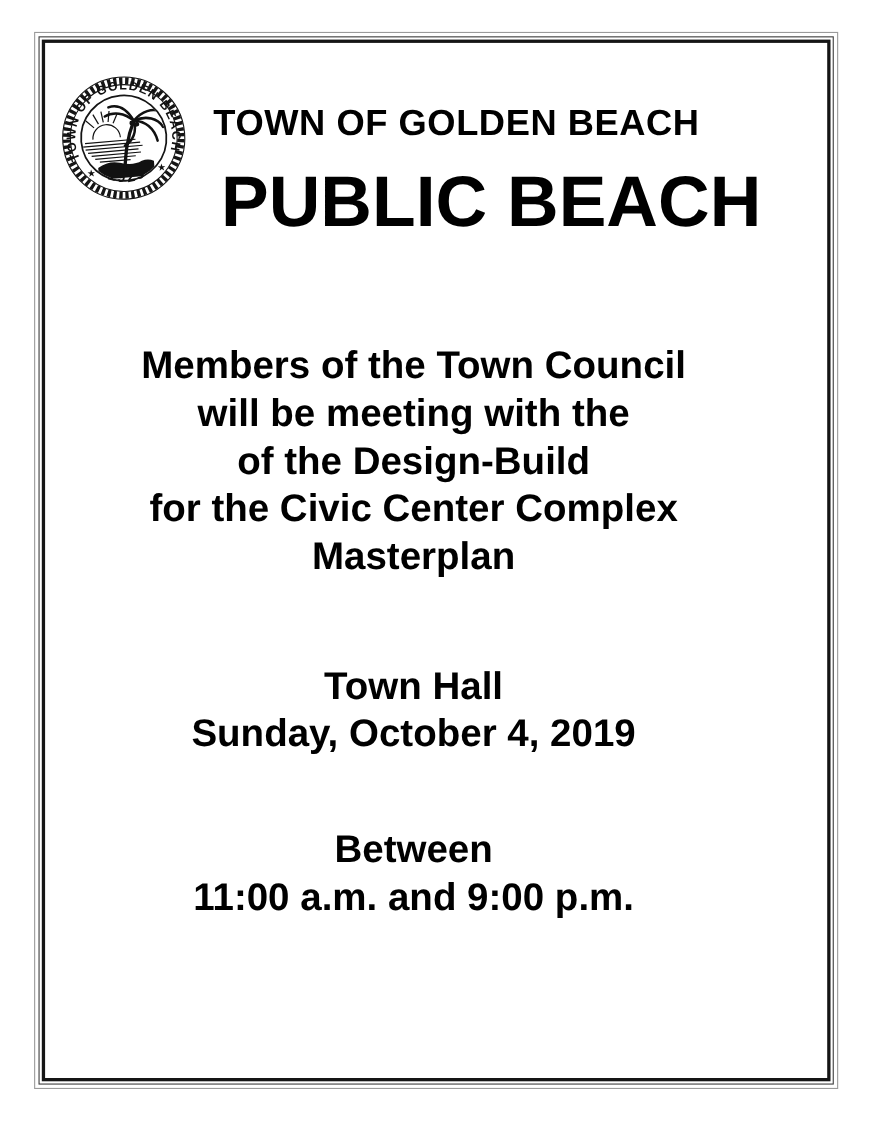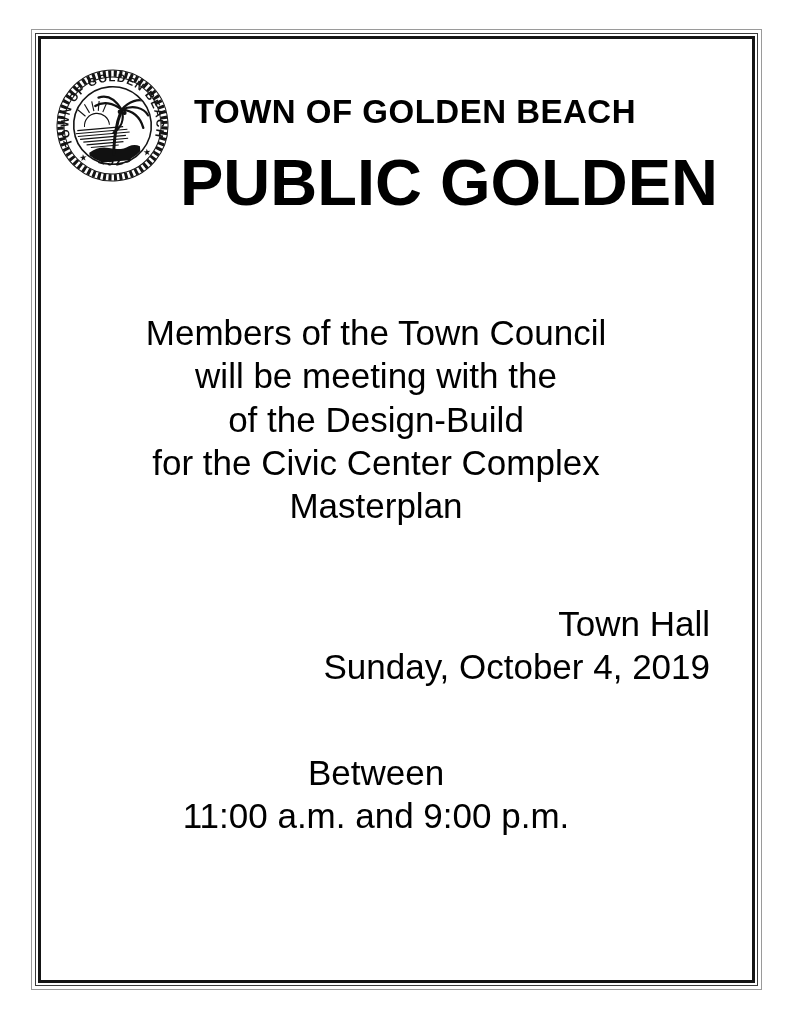--- a/index.html
+++ b/index.html
@@ -20,24 +20,24 @@
     text-align:center;font-size:33px;line-height:33px;font-weight:bold;
     letter-spacing:.5px;white-space:nowrap;
   }
   .notice-title{
     position:absolute;left:180px;top:150px;width:533px;
     text-align:center;font-size:65px;line-height:65px;font-weight:bold;
     white-space:nowrap;
   }
   .textblock{
     position:absolute;left:42px;width:668px;text-align:center;
-    font-weight:normal;font-size:35px;line-height:43.3px;
+    font-weight:bold;font-size:35px;line-height:43.3px;
   }
   .block-body{top:311px;}
-  .block-venue{top:602px;text-align:right;}
+  .block-venue{top:602px;}
   .block-time{top:731px;margin-top:20px;}
   .line{white-space:nowrap;}
 </style>
 </head>
 <body>
 
 <div class="page">
 
   <div class="frame-outer">
     <div class="frame-mid">
@@ -98,21 +98,21 @@
           <path d="M70 42 C62 34 52 32 44 36"></path>
           <path d="M70 42 C64 30 56 26 48 28"></path>
         </g>
         <circle cx="68" cy="44" r="2.2" fill="#111" stroke="none"></circle>
         <circle cx="72.5" cy="45.5" r="2.2" fill="#111" stroke="none"></circle>
       </g>
     </g>
   </svg>
 
   <div class="org-title">TOWN OF GOLDEN BEACH</div>
-  <div class="notice-title">PUBLIC GOLDEN</div>
+  <div class="notice-title">PUBLIC BEACH</div>
 
   <div class="textblock block-body">
     <div class="line">Members of the Town Council</div>
     <div class="line">will be meeting with the</div>
     <div class="line">of the Design-Build</div>
     <div class="line">for the Civic Center Complex</div>
     <div class="line">Masterplan</div>
   </div>
 
   <div class="textblock block-venue">

